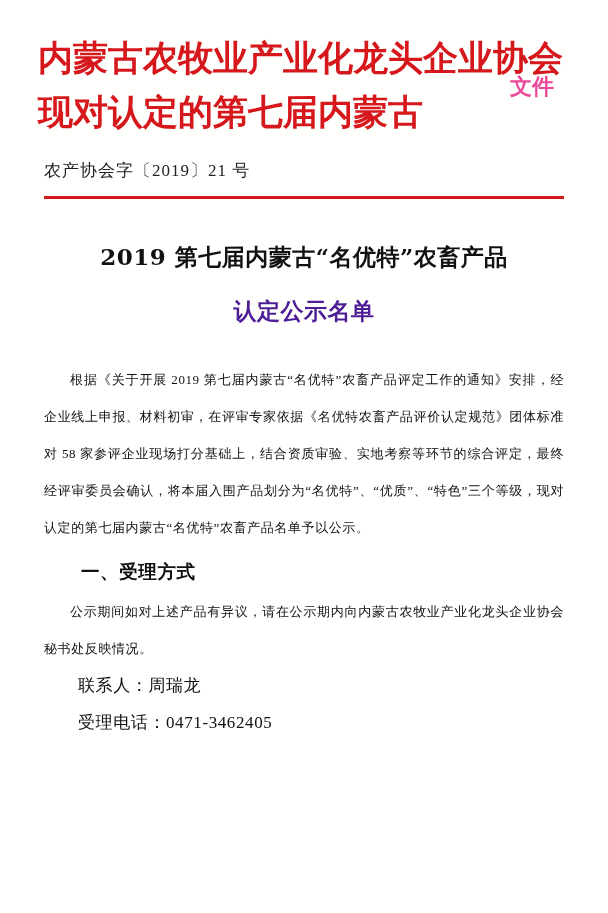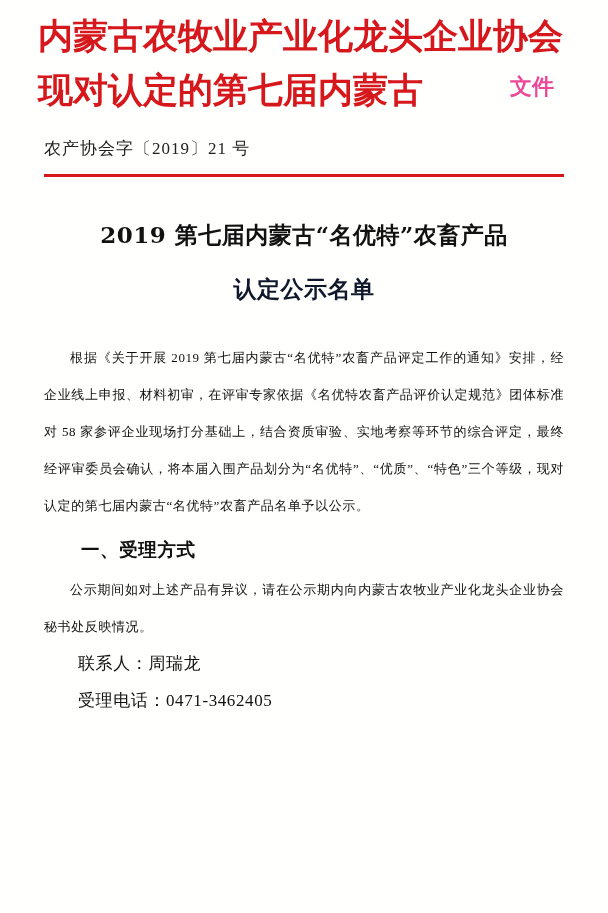--- a/index.html
+++ b/index.html
@@ -19,21 +19,21 @@
     width: 608px;
     height: 913px;
     background: #fffffe;
     box-sizing: border-box;
     padding: 0 44px;
   }
 
   
   .letterhead {
     position: relative;
-    padding-top: 18px;
+    padding-top: 40px;
   }
   .lh-line {
     color: #d6181c;
     font-weight: bold;
     font-family: "DejaVu Serif", "Liberation Serif", serif;
     letter-spacing: 0px;
     line-height: 1.02;
     white-space: nowrap;
   }
   .lh-line-1 {
@@ -80,21 +80,21 @@
     color: #111;
     margin-top: 46px;
     line-height: 1.0;
     letter-spacing: 0.5px;
     font-family: "DejaVu Serif", "Liberation Serif", serif;
   }
   .doc-title-2 {
     text-align: center;
     font-size: 23px;
     font-weight: bold;
-    color: #0f172a;
+    color: #4c1d95;
     margin-top: 28px;
     letter-spacing: 0.5px;
     font-family: "DejaVu Serif", "Liberation Serif", serif;
   }
 
   
   .body-block {
     margin-top: 34px;
   }
   .para {

